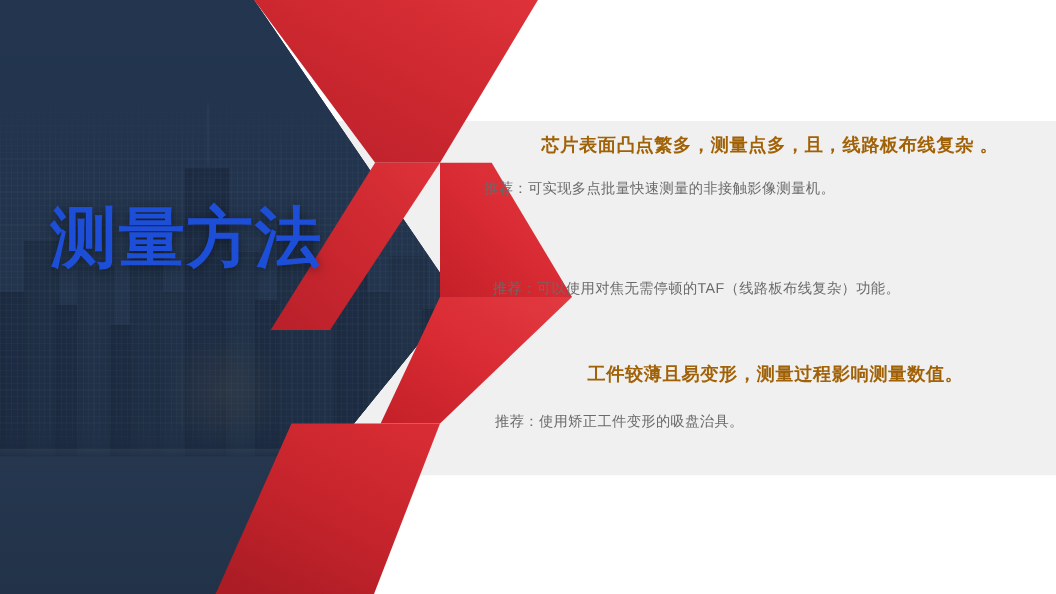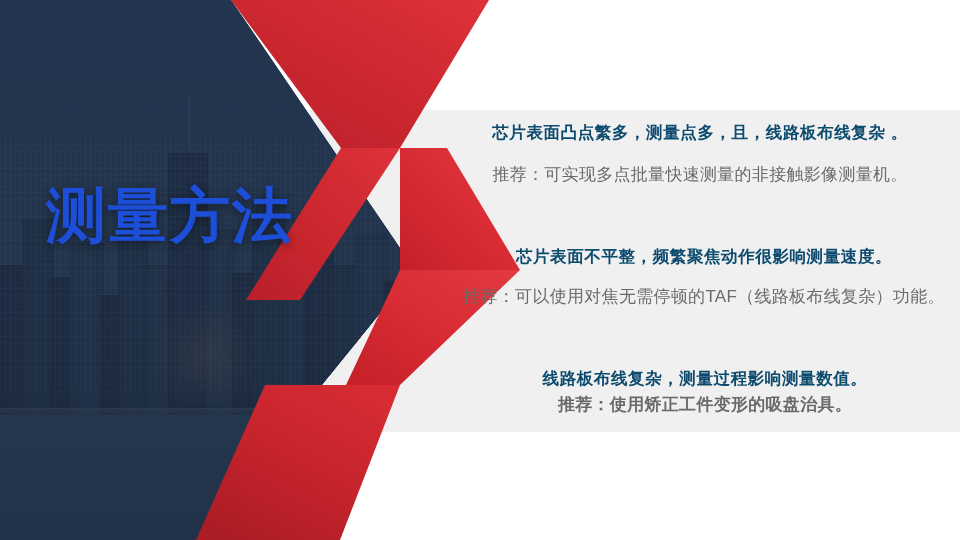--- a/index.html
+++ b/index.html
@@ -156,42 +156,41 @@
   .items {
     position: absolute;
     left: 440px;
     top: 104px;
     width: 520px;
   }
   .item { margin-bottom: 4px; }
   .item-head {
     font-size: 16.5px;
     font-weight: bold;
-    color: #0c4a6e;
+    color: #a16207;
     text-align: center;
     letter-spacing: .6px;
     line-height: 1.5;
     white-space: nowrap;
   }
   .item-sub {
-    font-size: 17px;
+    font-size: 13px;
     color: #6a6a6a;
-    text-align: center;
     letter-spacing: .3px;
     line-height: 1.6;
     white-space: nowrap;
   }
   .item-1 { padding-top: 16px; }
   .item-1 .item-sub { margin-top: 16px; }
   .item-2 { padding-top: 52px; }
   .item-2 .item-head { margin-left: 8px; }
   .item-2 .item-sub { margin-top: 14px; margin-left: 8px; }
   .item-3 { padding-top: 52px; }
   .item-3 .item-head { margin-left: 10px; }
-  .item-3 .item-sub { margin-top: 0; margin-left: 10px; font-weight: bold; }
+  .item-3 .item-sub { margin-top: 20px; margin-left: 10px; }
 </style>
 </head>
 <body>
 
 <div class="slide">
 
   <div class="gray-panel"></div>
 
   <div class="photo-panel">
     <div class="photo-img">
@@ -262,23 +261,22 @@
   </div>
 
   <div class="items">
 
     <div class="item item-1">
       <div class="item-head">芯片表面凸点繁多，测量点多，且，线路板布线复杂 。</div>
       <div class="item-sub">推荐：可实现多点批量快速测量的非接触影像测量机。</div>
     </div>
 
     <div class="item item-2">
-      <div class="item-head">芯片表面不平整，频繁聚焦动作很影响测量速度。</div>
       <div class="item-sub">推荐：可以使用对焦无需停顿的TAF（线路板布线复杂）功能。</div>
     </div>
 
     <div class="item item-3">
-      <div class="item-head">线路板布线复杂，测量过程影响测量数值。</div>
+      <div class="item-head">工件较薄且易变形，测量过程影响测量数值。</div>
       <div class="item-sub">推荐：使用矫正工件变形的吸盘治具。</div>
     </div>
 
   </div>
 </div>
 
 </body></html>

